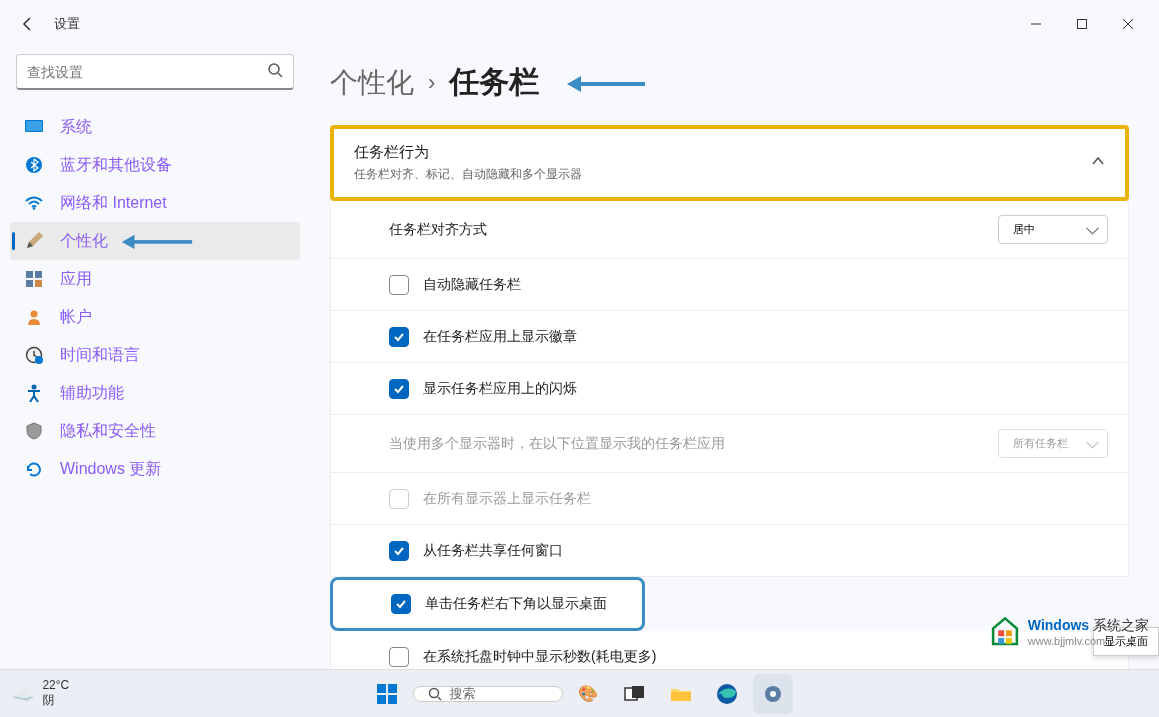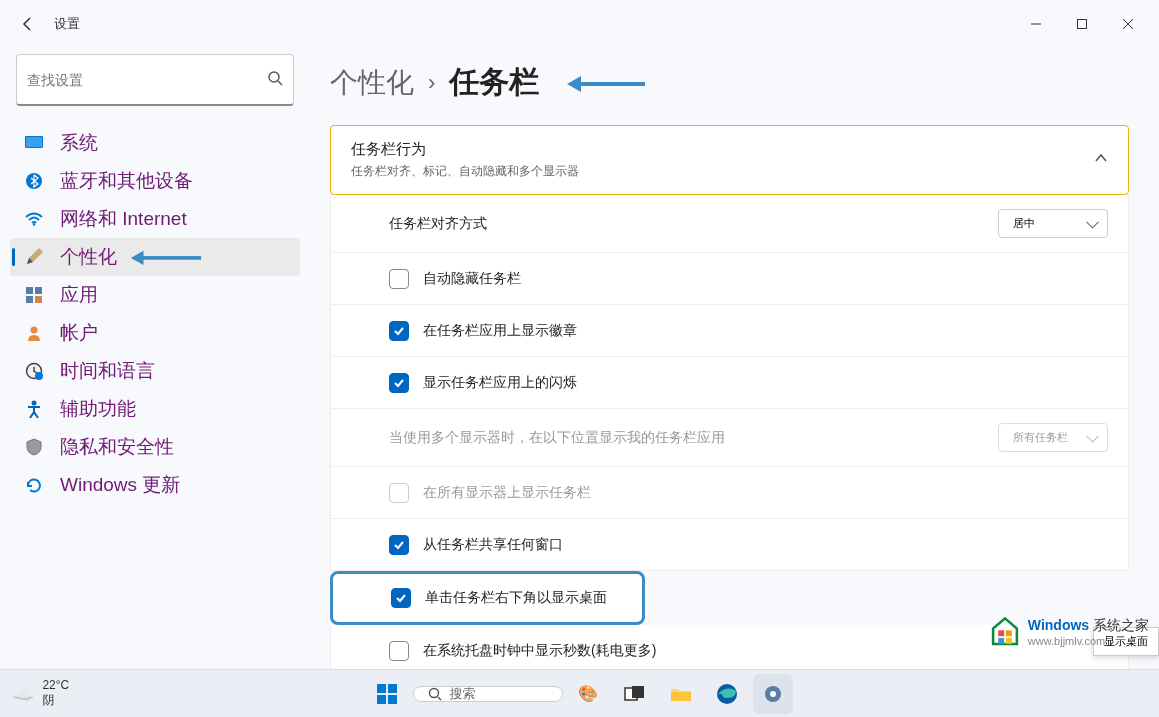--- a/index.html
+++ b/index.html
@@ -7,36 +7,36 @@
 
 .titlebar { display: flex; align-items: center; height: 48px; padding: 0 8px; }
 .back-btn { width: 40px; height: 40px; display: flex; align-items: center; justify-content: center; cursor: pointer; color: #333; }
 .app-title { font-size: 13px; color: #333; margin-left: 6px; }
 .win-controls { margin-left: auto; display: flex; }
 .win-btn { width: 46px; height: 32px; display: flex; align-items: center; justify-content: center; cursor: pointer; }
 
 .container { display: flex; height: calc(100% - 48px - 48px); }
 
 .sidebar { width: 310px; padding: 0 10px; overflow-y: auto; }
-.search-box { display: flex; align-items: center; background: #fff; border: 1px solid #ccc; border-bottom: 2px solid #888; border-radius: 4px; height: 52px; margin: 6px 6px 18px 6px; padding: 0 10px; }
+.search-box { display: flex; align-items: center; background: #fff; border: 1px solid #ccc; border-bottom: 2px solid #888; border-radius: 4px; height: 36px; margin: 6px 6px 18px 6px; padding: 0 10px; }
 .search-box input { flex: 1; border: none; outline: none; font-size: 14px; background: transparent; }
 .search-box .sicon { color: #555; }
 
-.nav-item { display: flex; align-items: center; height: 38px; padding: 0 14px; border-radius: 4px; cursor: pointer; font-size: 19px; color: #701a75; position: relative; }
+.nav-item { display: flex; align-items: center; height: 38px; padding: 0 14px; border-radius: 4px; cursor: pointer; font-size: 16px; color: #8b5cf6; position: relative; }
 .nav-item .nicon { width: 20px; height: 20px; margin-right: 16px; display: flex; align-items: center; justify-content: center; }
 .nav-item.active { background: #eaeaea; }
 .nav-item.active::before { content: ""; position: absolute; left: 2px; top: 10px; bottom: 10px; width: 3px; background: #0067c0; border-radius: 2px; }
 
 .main { flex: 1; padding: 0 30px 0 20px; overflow-y: auto; }
 .breadcrumb { display: flex; align-items: center; gap: 14px; margin-top: 14px; margin-bottom: 22px; }
 .crumb-parent { font-size: 28px; color: #666; cursor: pointer; }
 .crumb-sep { font-size: 22px; color: #666; }
 .crumb-current { font-size: 30px; font-weight: 600; color: #222; }
 
-.group-header { display: flex; align-items: center; background: #fff; border: 1px solid #eab308; border-radius: 4px; padding: 14px 20px; cursor: pointer; }
+.group-header { display: flex; align-items: center; background: #fff; border: 4px solid #eab308; border-radius: 4px; padding: 14px 20px; cursor: pointer; }
 .group-title { font-size: 15px; color: #222; }
 .group-sub { font-size: 12px; color: #666; margin-top: 4px; }
 .chev { margin-left: auto; color: #555; }
 
 .setting-row { display: flex; align-items: center; background: #fff; border: 1px solid #eee; border-top: none; padding: 14px 20px 14px 58px; min-height: 52px; }
 .setting-row .label { font-size: 14px; color: #222; }
 .setting-row.disabled .label { color: #999; }
 .setting-row.disabled .checkbox { border-color: #ccc; }
 .setting-row .right { margin-left: auto; }
 

